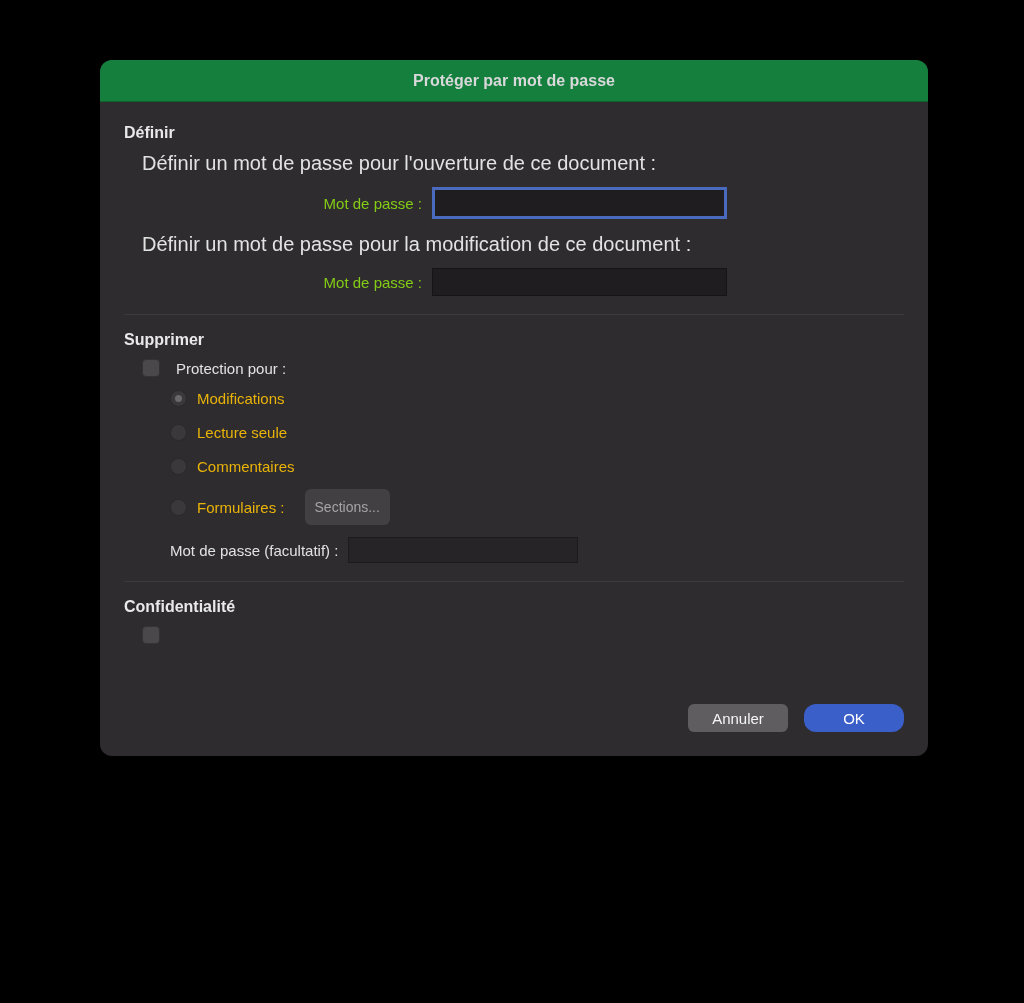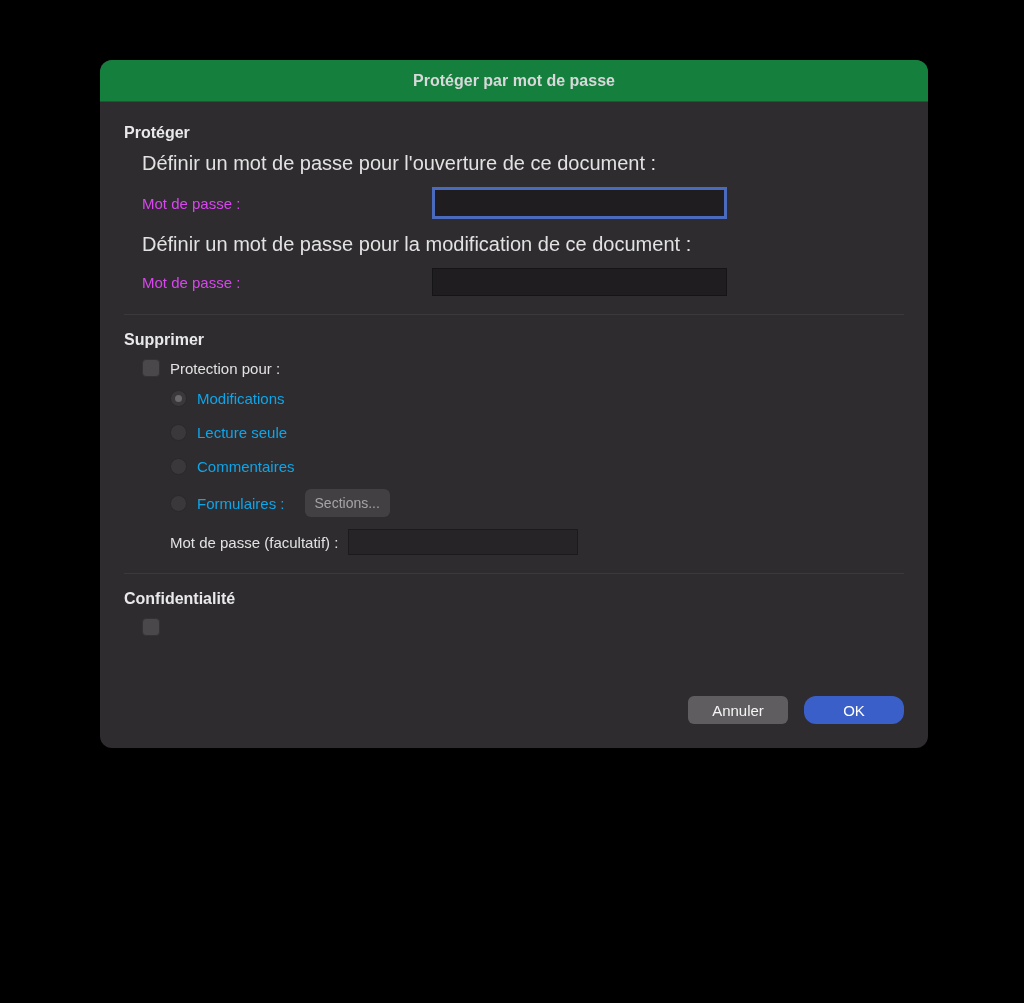--- a/index.html
+++ b/index.html
@@ -48,24 +48,24 @@
     color: #e2e2e2;
     margin-bottom: 12px;
   }
   .field-row {
     display: flex;
     align-items: center;
     margin-bottom: 14px;
   }
   .field-label {
     width: 290px;
-    text-align: left;
+    text-align: right;
     padding-right: 10px;
     font-size: 15px;
-    color: #d946ef;
+    color: #84cc16;
   }
   .text-input {
     width: 295px;
     height: 28px;
     background: #1f1d20;
     border: 1px solid #151416;
     border-radius: 0;
     color: #e2e2e2;
     padding: 0 6px;
     font-size: 14px;
@@ -81,21 +81,21 @@
     height: 32px;
   }
   hr.sep {
     border: none;
     border-top: 1px solid #3b393c;
     margin: 18px 0 16px 0;
   }
   .check-row {
     display: flex;
     align-items: center;
-    gap: 10px;
+    gap: 16px;
     padding-left: 18px;
     margin-bottom: 10px;
   }
   .checkbox {
     width: 18px;
     height: 18px;
     border-radius: 4px;
     background: #4a484b;
     border: 1px solid #343235;
     flex-shrink: 0;
@@ -121,38 +121,38 @@
   }
   .radio.selected::after {
     content: "";
     position: absolute;
     left: 4px; top: 4px;
     width: 7px; height: 7px;
     background: #6a686b;
     border-radius: 50%;
   }
   .radio-label-disabled {
-    color: #0ea5e9;
+    color: #eab308;
     font-size: 15px;
   }
   .btn {
     height: 26px;
     padding: 0 0;
     border-radius: 6px;
     font-size: 14px;
     border: none;
     color: #ddd;
     cursor: default;
     font-family: inherit;
   }
   .btn.small-disabled {
     background: #424043;
     color: #a5a3a6;
     margin-left: 10px;
-    height: 28px;
+    height: 36px;
     padding: 0 10px;
   }
   .optional-row {
     display: flex;
     align-items: center;
     padding-left: 46px;
     gap: 10px;
     margin-top: 8px;
   }
   .optional-label { color: #e2e2e2; font-size: 15px; }
@@ -190,21 +190,21 @@
 <body>
 
 <div class="dialog">
 
   <div class="titlebar">
     <span>Protéger par mot de passe</span>
   </div>
 
   <div class="body">
 
-    <div class="section-title">Protéger</div>
+    <div class="section-title">Définir</div>
     <div class="indent1">
       <div class="desc">Définir un mot de passe pour l'ouverture de ce document :</div>
       <div class="field-row">
         <div class="field-label">Mot de passe :</div>
         <input type="password" class="text-input focused" style="">
       </div>
       <div class="desc">Définir un mot de passe pour la modification de ce document :</div>
       <div class="field-row">
         <div class="field-label">Mot de passe :</div>
         <input type="password" class="text-input" style="">

